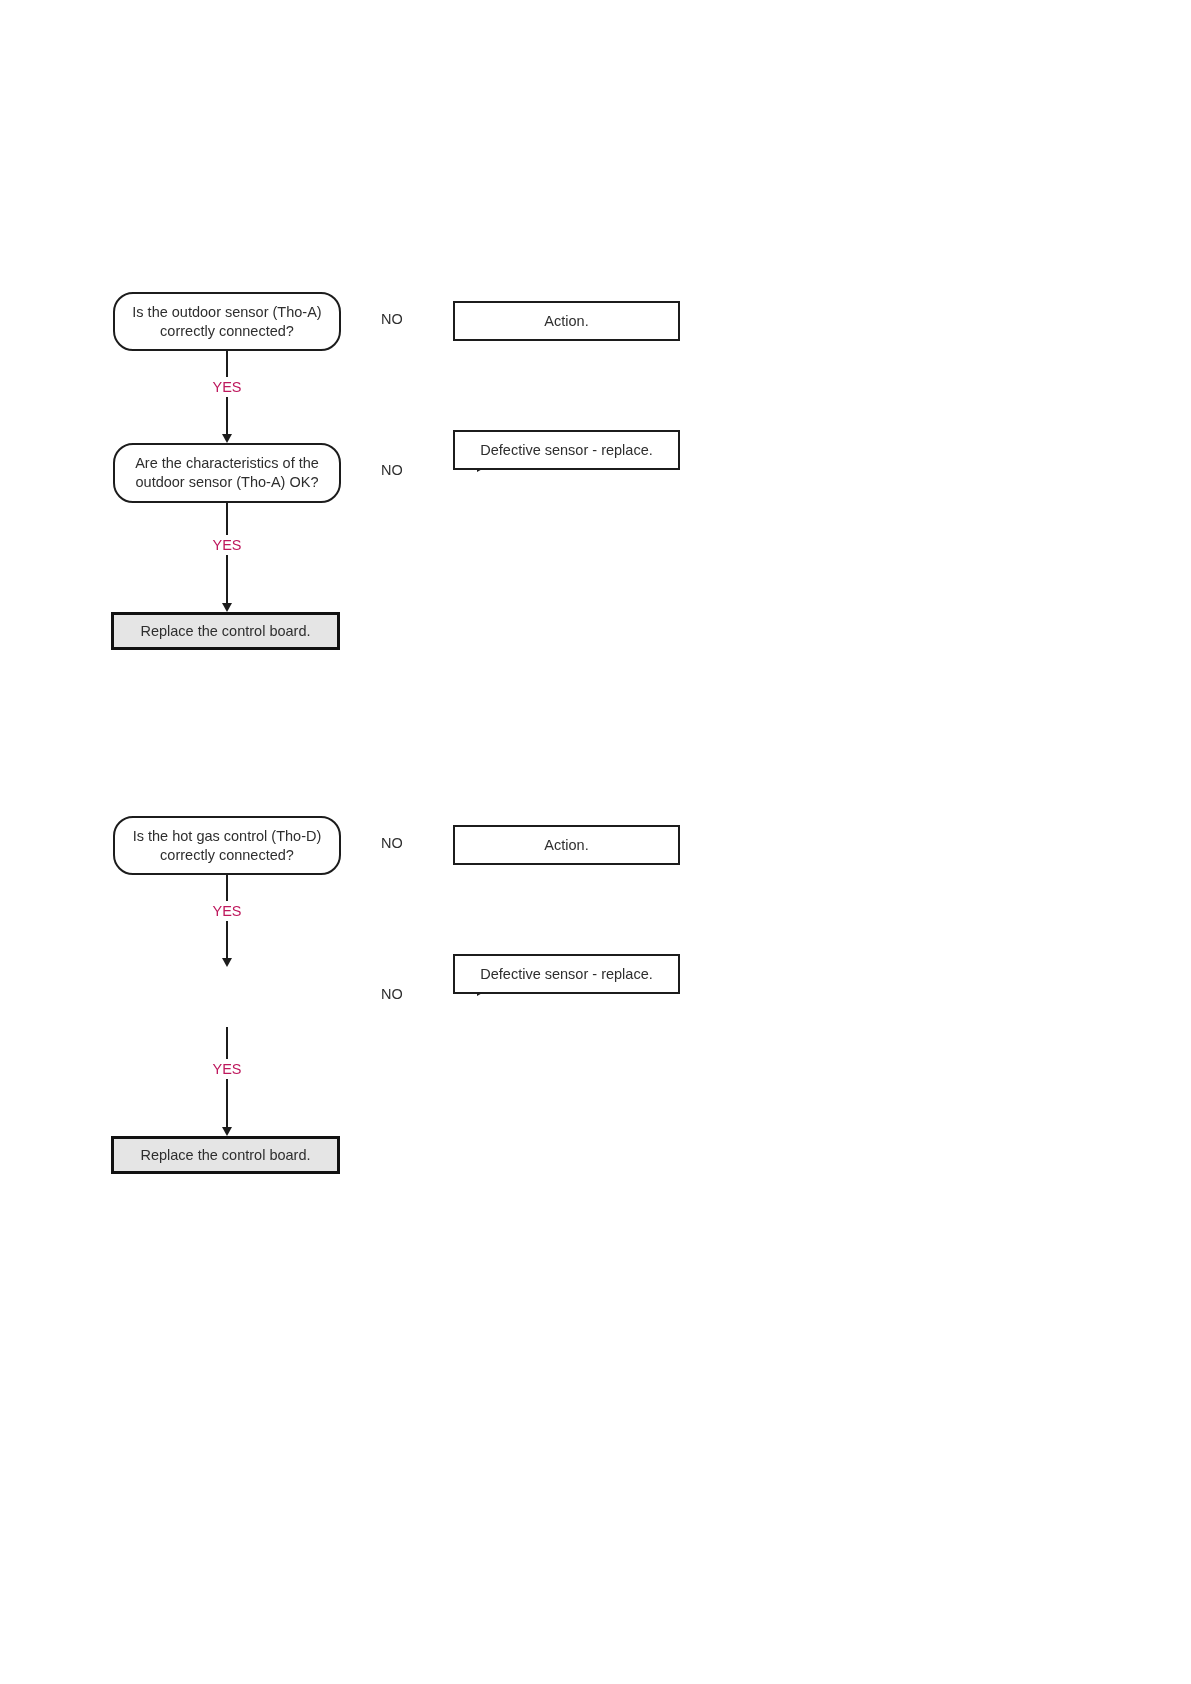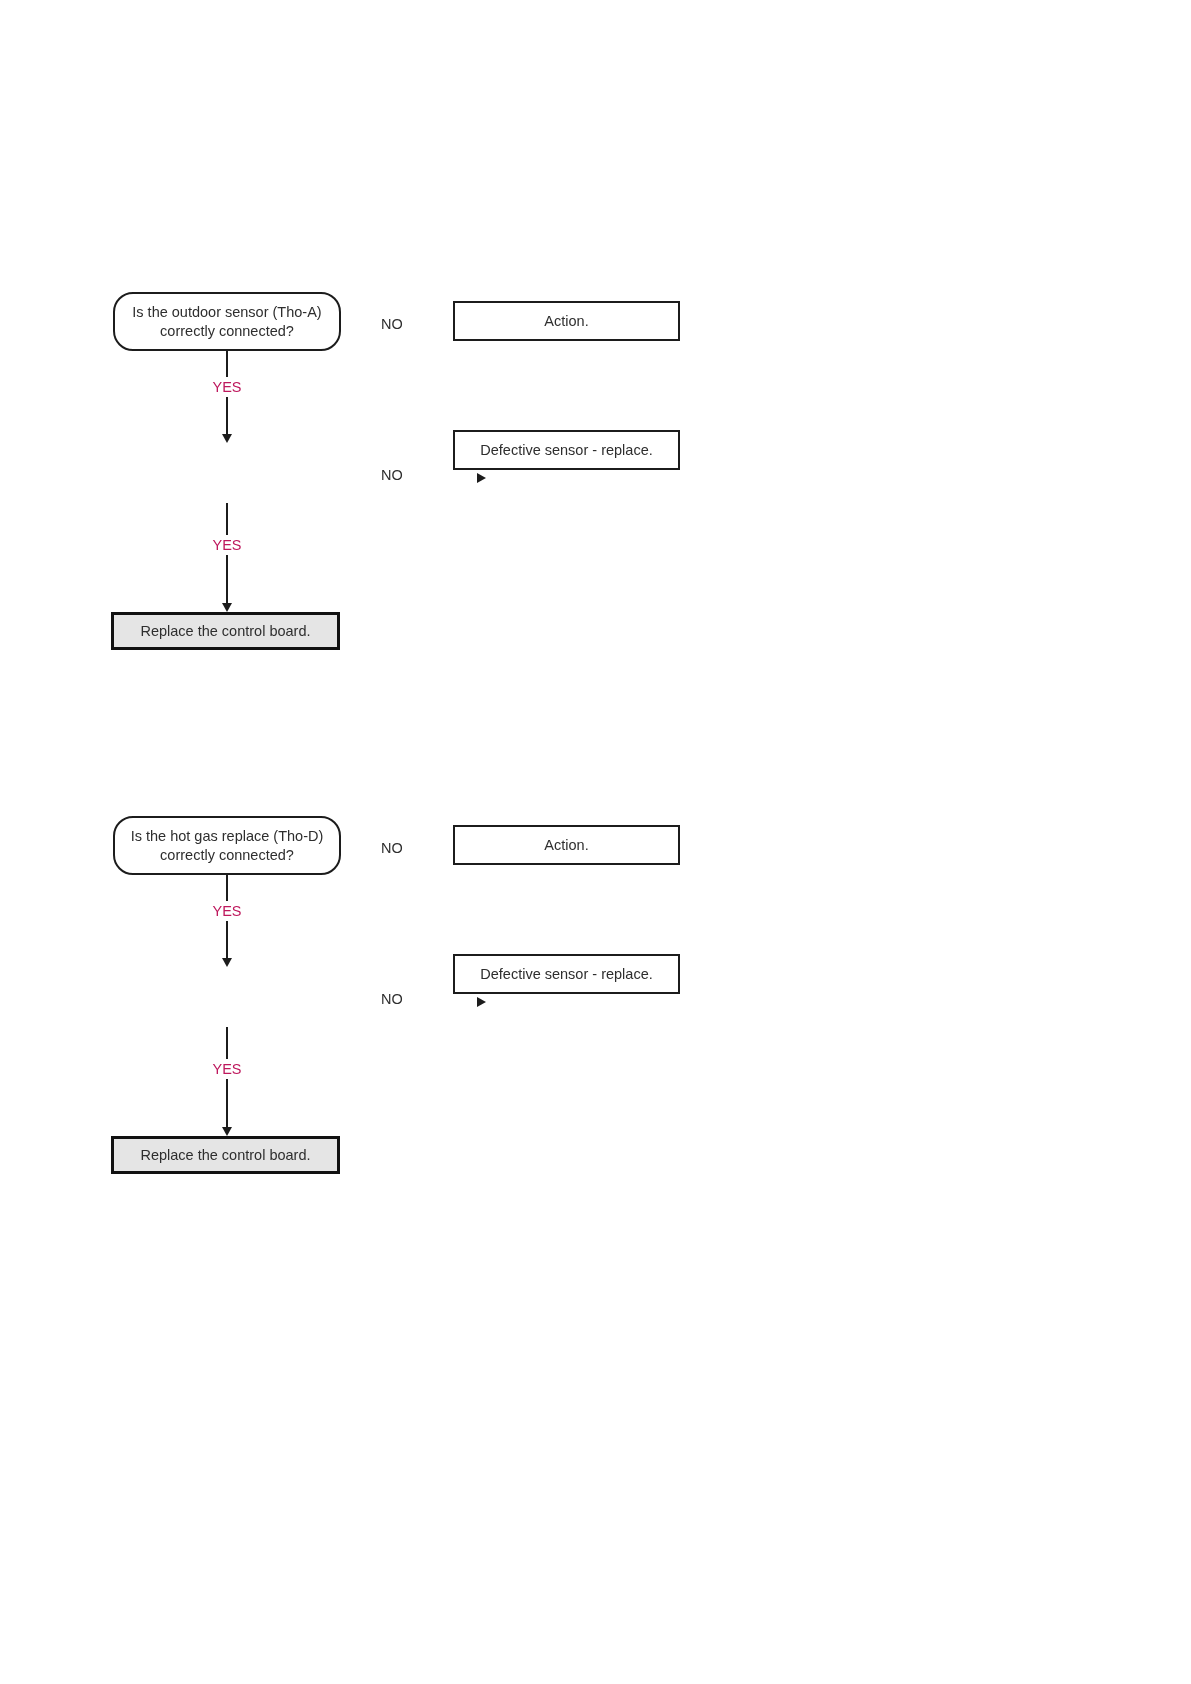--- a/index.html
+++ b/index.html
@@ -72,21 +72,21 @@
     font-size: 14.5px;
   }
 
   
   .no-connector {
     position: absolute;
     left: 341px;
     width: 124px;
     height: 21px;
     display: flex;
-    align-items: flex-end;
+    align-items: flex-start;
     gap: 34px;
   }
   .no-connector.n1 { top: 287px; }
   .no-connector.n2 { top: 438px; }
   .no-connector .seg-a { width: 26px; height: 2px; background: #1c1c1c; }
   .no-connector .no-label {
     padding: 0 6px;
     font-size: 14.5px;
     color: #2e2e2e;
     white-space: nowrap;
@@ -150,20 +150,24 @@
       <span>Action.</span>
     </div>
 
     <div class="yes-connector y1">
       <div class="vseg-a"></div>
       <span class="yes-label">YES</span>
       <div class="vseg-b"></div>
       <div class="arrow-down"></div>
     </div>
 
+    <div class="decision-box q2">
+      <span>Are the characteristics of the</span>
+      <span>outdoor sensor (Tho-A) OK?</span>
+    </div>
 
     <div class="no-connector n2">
       <div class="seg-a"></div>
       <span class="no-label">NO</span>
       <div class="seg-b"></div>
       <div class="arrow-right"></div>
     </div>
 
     <div class="result-box r2">
       <span>Defective sensor - replace.</span>
@@ -178,21 +182,21 @@
 
     <div class="final-box">
       <span>Replace the control board.</span>
     </div>
 
   </div>
 
   <div class="flowchart chart-2">
 
     <div class="decision-box q1">
-      <span>Is the hot gas replace (Tho-D)</span>
+      <span>Is the hot gas control (Tho-D)</span>
       <span>correctly connected?</span>
     </div>
 
     <div class="no-connector n1">
       <div class="seg-a"></div>
       <span class="no-label">NO</span>
       <div class="seg-b"></div>
       <div class="arrow-right"></div>
     </div>
 

